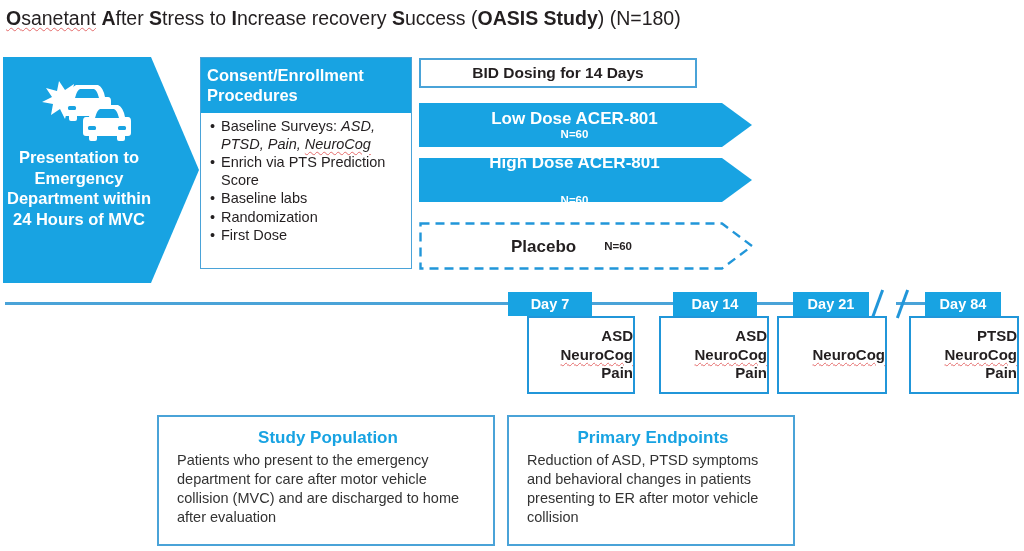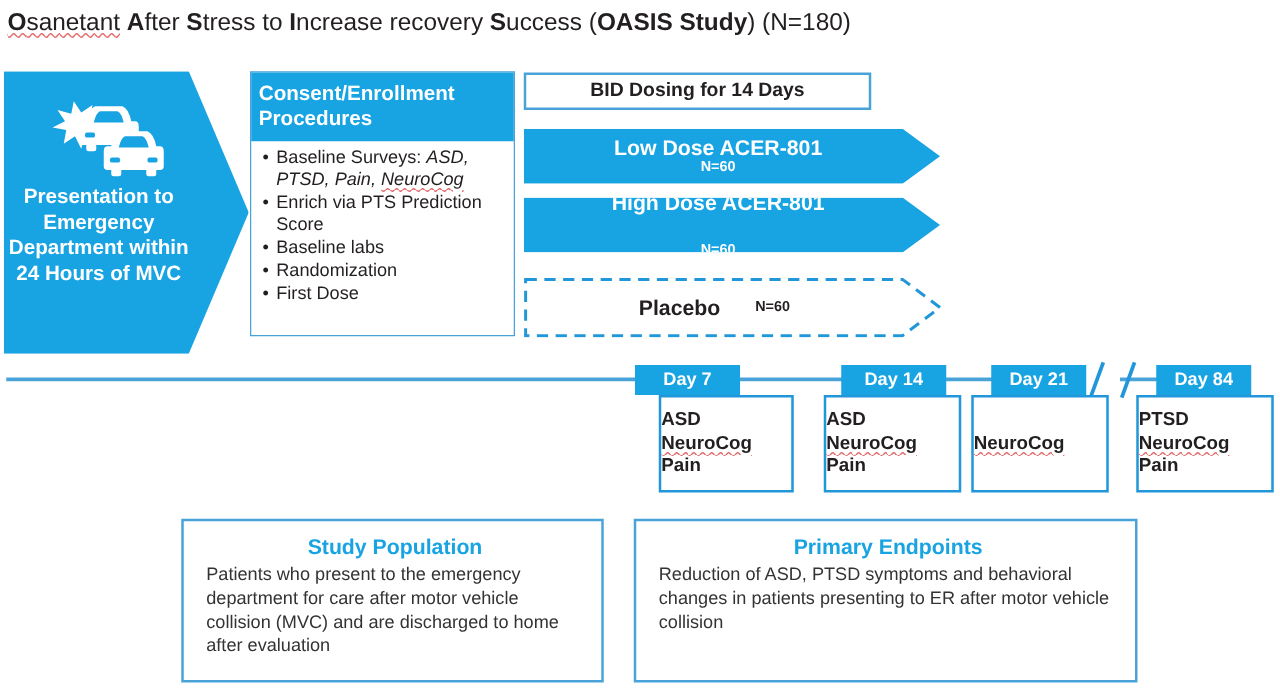--- a/index.html
+++ b/index.html
@@ -96,39 +96,39 @@
   #brk2{left:901px;top:289px;transform:rotate(20deg);}
 
   .daytab{
     height:24px;background:#18a3e2;color:#ffffff;
     font-weight:bold;font-size:14.5px;
     display:flex;align-items:center;justify-content:center;
     box-sizing:border-box;padding:0 8px;
   }
   .visitbox{
     border:2px solid #2196d9;background:#ffffff;box-sizing:border-box;
-    display:flex;flex-direction:column;align-items:flex-start;justify-content:center;
+    display:flex;flex-direction:column;align-items:flex-end;justify-content:center;
     font-weight:bold;font-size:15px;line-height:18.5px;color:#231f20;
     text-align:center;
   }
 
   
   .infobox{
     top:415px;height:131px;border:2px solid #4aa3d8;background:#ffffff;
     box-sizing:border-box;padding:10px 14px 0 18px;
   }
   .infobox h3{
     margin:0 0 2px 0;text-align:center;color:#18a3e2;
     font-size:17px;font-weight:bold;line-height:22px;
   }
   .infobox p{
     margin:0;font-size:14.5px;line-height:19px;color:#333333;text-align:left;
   }
-  #pop-box{left:145px;width:338px;}
-  #end-box{left:507px;width:403px;}
+  #pop-box{left:157px;width:338px;}
+  #end-box{left:507px;width:288px;}
 </style>
 </head>
 <body>
 
 <div class="abs" id="title"><span class="squiggle" style="font-weight: bold;">O</span><span class="squiggle">sanetant</span><span> </span><span style="font-weight: bold;">A</span><span>fter </span><span style="font-weight: bold;">S</span><span>tress to </span><span style="font-weight: bold;">I</span><span>ncrease recovery </span><span style="font-weight: bold;">S</span><span>uccess </span><span>(</span><span style="font-weight: bold;">OASIS Study</span><span>) (N=180)</span></div>
 
 <div class="abs" id="chevron">
   <div class="abs" id="chev-icon">
     <svg viewBox="0 0 96 70" width="96" height="70" aria-hidden="true">
 

